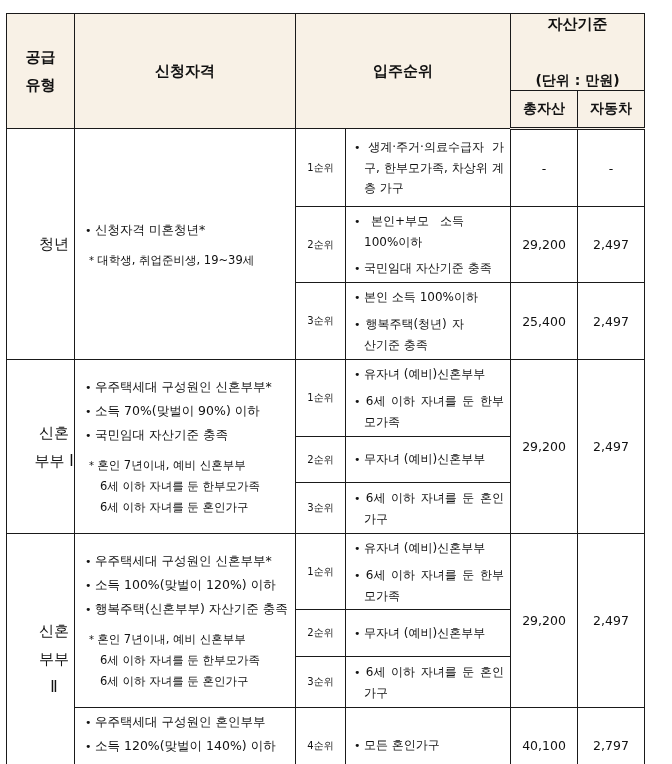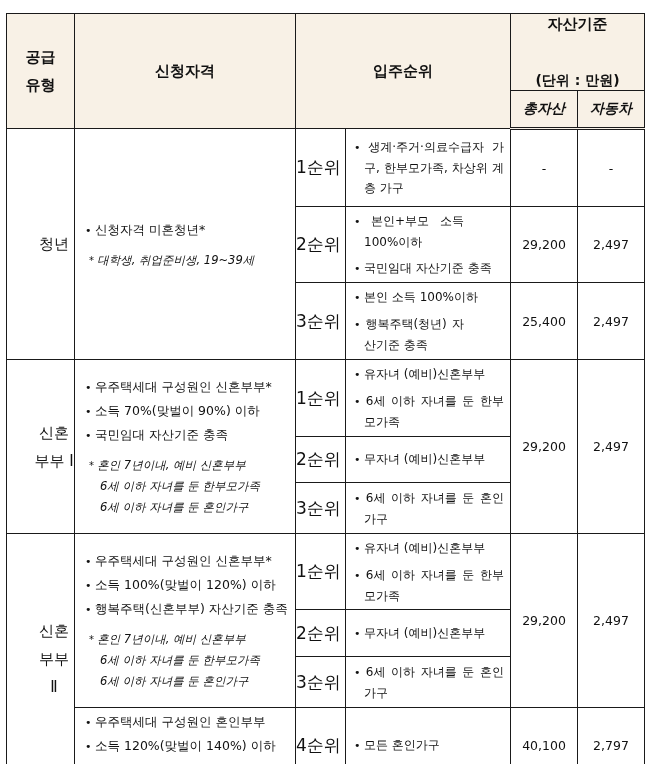--- a/index.html
+++ b/index.html
@@ -1,28 +1,28 @@
 <!DOCTYPE html>
 <html><head>
 <meta charset="utf-8">
 <style>
   html, body { margin:0; padding:0; background:#ffffff; }
   body { width:672px; height:764px; position:relative; font-family:"DejaVu Sans", sans-serif; color:#111; }
   table { position:absolute; left:6px; top:13px; border-collapse:collapse; table-layout:fixed; width:638px; }
   td, th { border:1px solid #1a1a1a; padding:0; vertical-align:middle; font-weight:normal; }
   th { background:#f8f1e6; font-weight:bold; font-size:15px; text-align:center; }
-  thead tr:last-child th { border-bottom:3px double #1a1a1a;font-style:italic; }
+  thead tr:last-child th { border-bottom:3px double #1a1a1a; }
   .hdr-sub { font-size:14px;margin-top:36px; }
   .type { text-align:center; font-size:15px; line-height:28px;padding-left:27px; }
   .qual { padding:0 6px 0 10px; font-size:12.5px; line-height:23px; }
   .qual .b::before { content:"• "; font-size:11px; }
-  .note { font-size:11.5px; line-height:21px; padding-left:4px; margin-top:8px;font-style:italic; }
+  .note { font-size:11.5px; line-height:21px; padding-left:4px; margin-top:8px; }
   .note .lead::before { content:"* "; font-size:10px; }
   .note .ind { padding-left:11px; }
-  .rank { font-size:17px; }
+  .rank { text-align:center; font-size:10px; }
   .prio { padding:2px 6px 2px 8px; font-size:12px; line-height:20px; }
   .prio .b { padding-left:10px; text-indent:-10px; text-align:justify; }
   .prio .b::before { content:"• "; font-size:11px; }
   .prio .gap { margin-top:6px; }
   .num { text-align:center; font-size:12.5px; }
 </style>
 </head>
 <body>
 
 <table>

